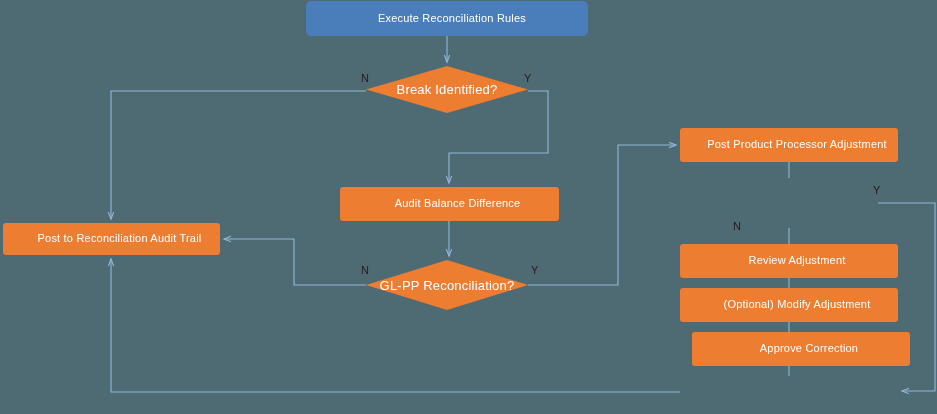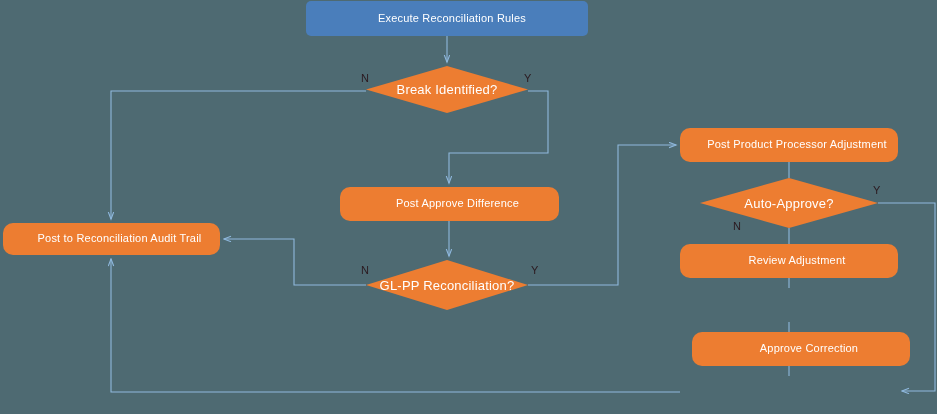--- a/index.html
+++ b/index.html
@@ -31,21 +31,21 @@
     justify-content: center;
     text-align: center;
     color: #ffffff;
     font-size: 11px;
     letter-spacing: 0.2px;
     line-height: 1.25;
     z-index: 3;
   }
   .proc {
     background: #ed7d31;
-    border-radius: 10px;
+    border-radius: 3px;
     padding-left: 16px;
   }
   .start {
     background: #4a7ebb;
     border-radius: 5px;
     padding-left: 10px;
   }
   .diamond-wrap {
     position: absolute;
     z-index: 3;
@@ -123,49 +123,46 @@
   </div>
 
   <div class="diamond-wrap" style="left:366px; top:66px; width:162px; height:47px;">
     <svg class="diamond-shape" viewBox="0 0 162 47" preserveAspectRatio="none">
       <polygon points="81,0 162,23.5 81,47 0,23.5" fill="#ed7d31"></polygon>
     </svg>
     <div class="diamond-label">Break Identified?</div>
   </div>
 
   <div class="node proc" style="left:340px; top:187px; width:219px; height:34px;">
-    <span>Post Approve Difference</span>
+    <span>Audit Balance Difference</span>
   </div>
 
   <div class="diamond-wrap" style="left:366px; top:260px; width:162px; height:50px;">
     <svg class="diamond-shape" viewBox="0 0 162 50" preserveAspectRatio="none">
       <polygon points="81,0 162,25 81,50 0,25" fill="#ed7d31"></polygon>
     </svg>
     <div class="diamond-label">GL-PP Reconciliation?</div>
   </div>
 
   <div class="node proc" style="left:3px; top:223px; width:217px; height:32px;">
     <span>Post to Reconciliation Audit Trail</span>
   </div>
 
   <div class="node proc" style="left:680px; top:128px; width:218px; height:34px;">
     <span>Post Product Processor Adjustment</span>
   </div>
 
-  <div class="diamond-wrap" style="left:700px; top:178px; width:178px; height:50px;">
-    <svg class="diamond-shape" viewBox="0 0 178 50" preserveAspectRatio="none">
-      <polygon points="89,0 178,25 89,50 0,25" fill="#ed7d31"></polygon>
-    </svg>
-    <div class="diamond-label">Auto-Approve?</div>
-  </div>
 
   <div class="node proc" style="left:680px; top:244px; width:218px; height:34px;">
     <span>Review Adjustment</span>
   </div>
 
+  <div class="node proc" style="left:680px; top:288px; width:218px; height:34px;">
+    <span>(Optional) Modify Adjustment</span>
+  </div>
 
   <div class="node proc" style="left:680px; top:332px; width:218px; height:34px;margin-left:12px;">
     <span>Approve Correction</span>
   </div>
 
 
   <div class="edge-label" style="left:361px; top:72px;"><span>N</span></div>
   <div class="edge-label" style="left:524px; top:72px;"><span>Y</span></div>
   <div class="edge-label" style="left:361px; top:264px;"><span>N</span></div>
   <div class="edge-label" style="left:531px; top:264px;"><span>Y</span></div>

